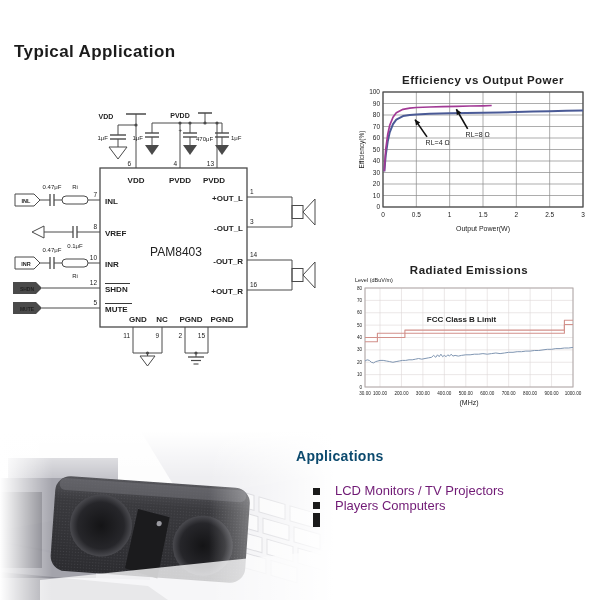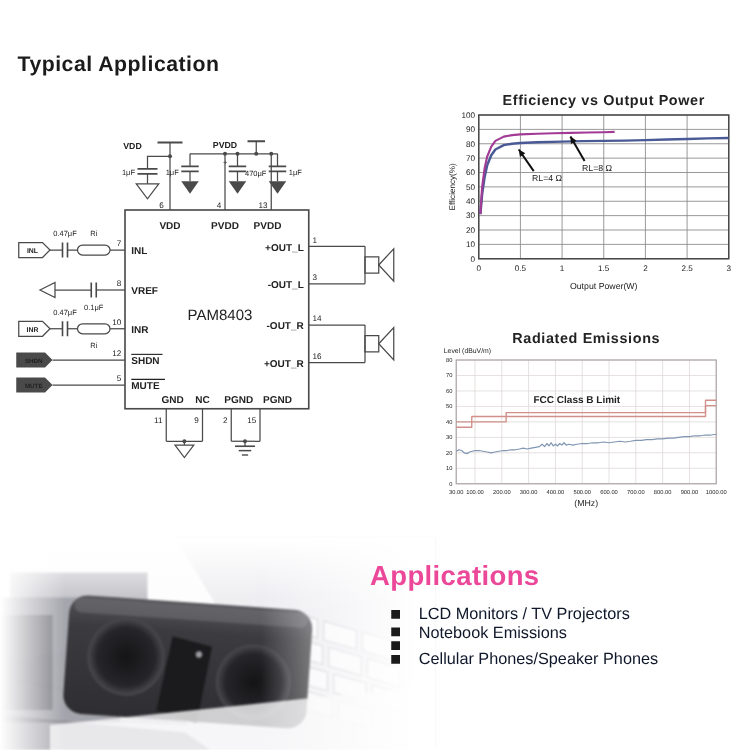--- a/index.html
+++ b/index.html
@@ -1,23 +1,23 @@
 <!DOCTYPE html>
 <html><head>
 <meta charset="utf-8">
 <style>
   html,body{margin:0;padding:0;background:#fff;}
   #canvas{position:relative;width:600px;height:600px;background:#fff;overflow:hidden;
           font-family:"Liberation Sans",sans-serif;color:#1c1c1c;}
   .abs{position:absolute;}
   #main-title{left:14px;top:42px;font-size:17px;font-weight:bold;letter-spacing:.4px;color:#1b1b1b;}
-  #apps-title{left:296px;top:448px;font-size:22px;font-weight:bold;letter-spacing:.3px;color:#ec4899;z-index:4;}
+  #apps-title{left:296px;top:448px;font-size:14px;font-weight:bold;letter-spacing:.3px;color:#0c4a6e;z-index:4;}
   #apps-list{left:313px;top:484px;z-index:4;}
   #apps-list ul{list-style:none;margin:0;padding:0;}
-  #apps-list li{display:flex;align-items:center;font-size:13px;line-height:14.5px;color:#0f172a;white-space:nowrap;}
+  #apps-list li{display:flex;align-items:center;font-size:13px;line-height:14.5px;color:#701a75;white-space:nowrap;}
   .sq{width:7px;height:7px;background:#1a1a1a;margin-right:15px;flex:none;}
   #schematic-wrap{left:0;top:85px;width:350px;height:330px;}
   #eff-chart{left:356px;top:72px;width:242px;height:172px;}
   #emi-chart{left:354px;top:250px;width:246px;height:156px;margin-top:10px;}
   #photo{left:0;top:430px;width:348px;height:170px;}
   #photo svg{filter:blur(.7px);}
   #photo::after{content:"";position:absolute;inset:0;
     background:linear-gradient(to right, rgba(255,255,255,0) 60%, #fff 96%),
                linear-gradient(to bottom, #fff 1%, rgba(255,255,255,0) 28%),
                linear-gradient(to left, rgba(255,255,255,0) 85%, #fff 100%);}
@@ -372,25 +372,24 @@
 
   <div id="apps-title" class="abs">Applications</div>
   <div id="apps-list" class="abs">
     <ul>
       <li>
           <span class="sq"></span>
           <span>LCD Monitors / TV Projectors</span>
         </li>
       <li>
           <span class="sq"></span>
-          <span>Notebook Emissions</span>
+          <span>Players Computers</span>
         </li>
       <li>
           <span class="sq"></span>
         </li>
       <li>
           <span class="sq"></span>
-          <span>Cellular Phones/Speaker Phones</span>
         </li>
     </ul>
   </div>
 
 </div>
 
 </body></html>

